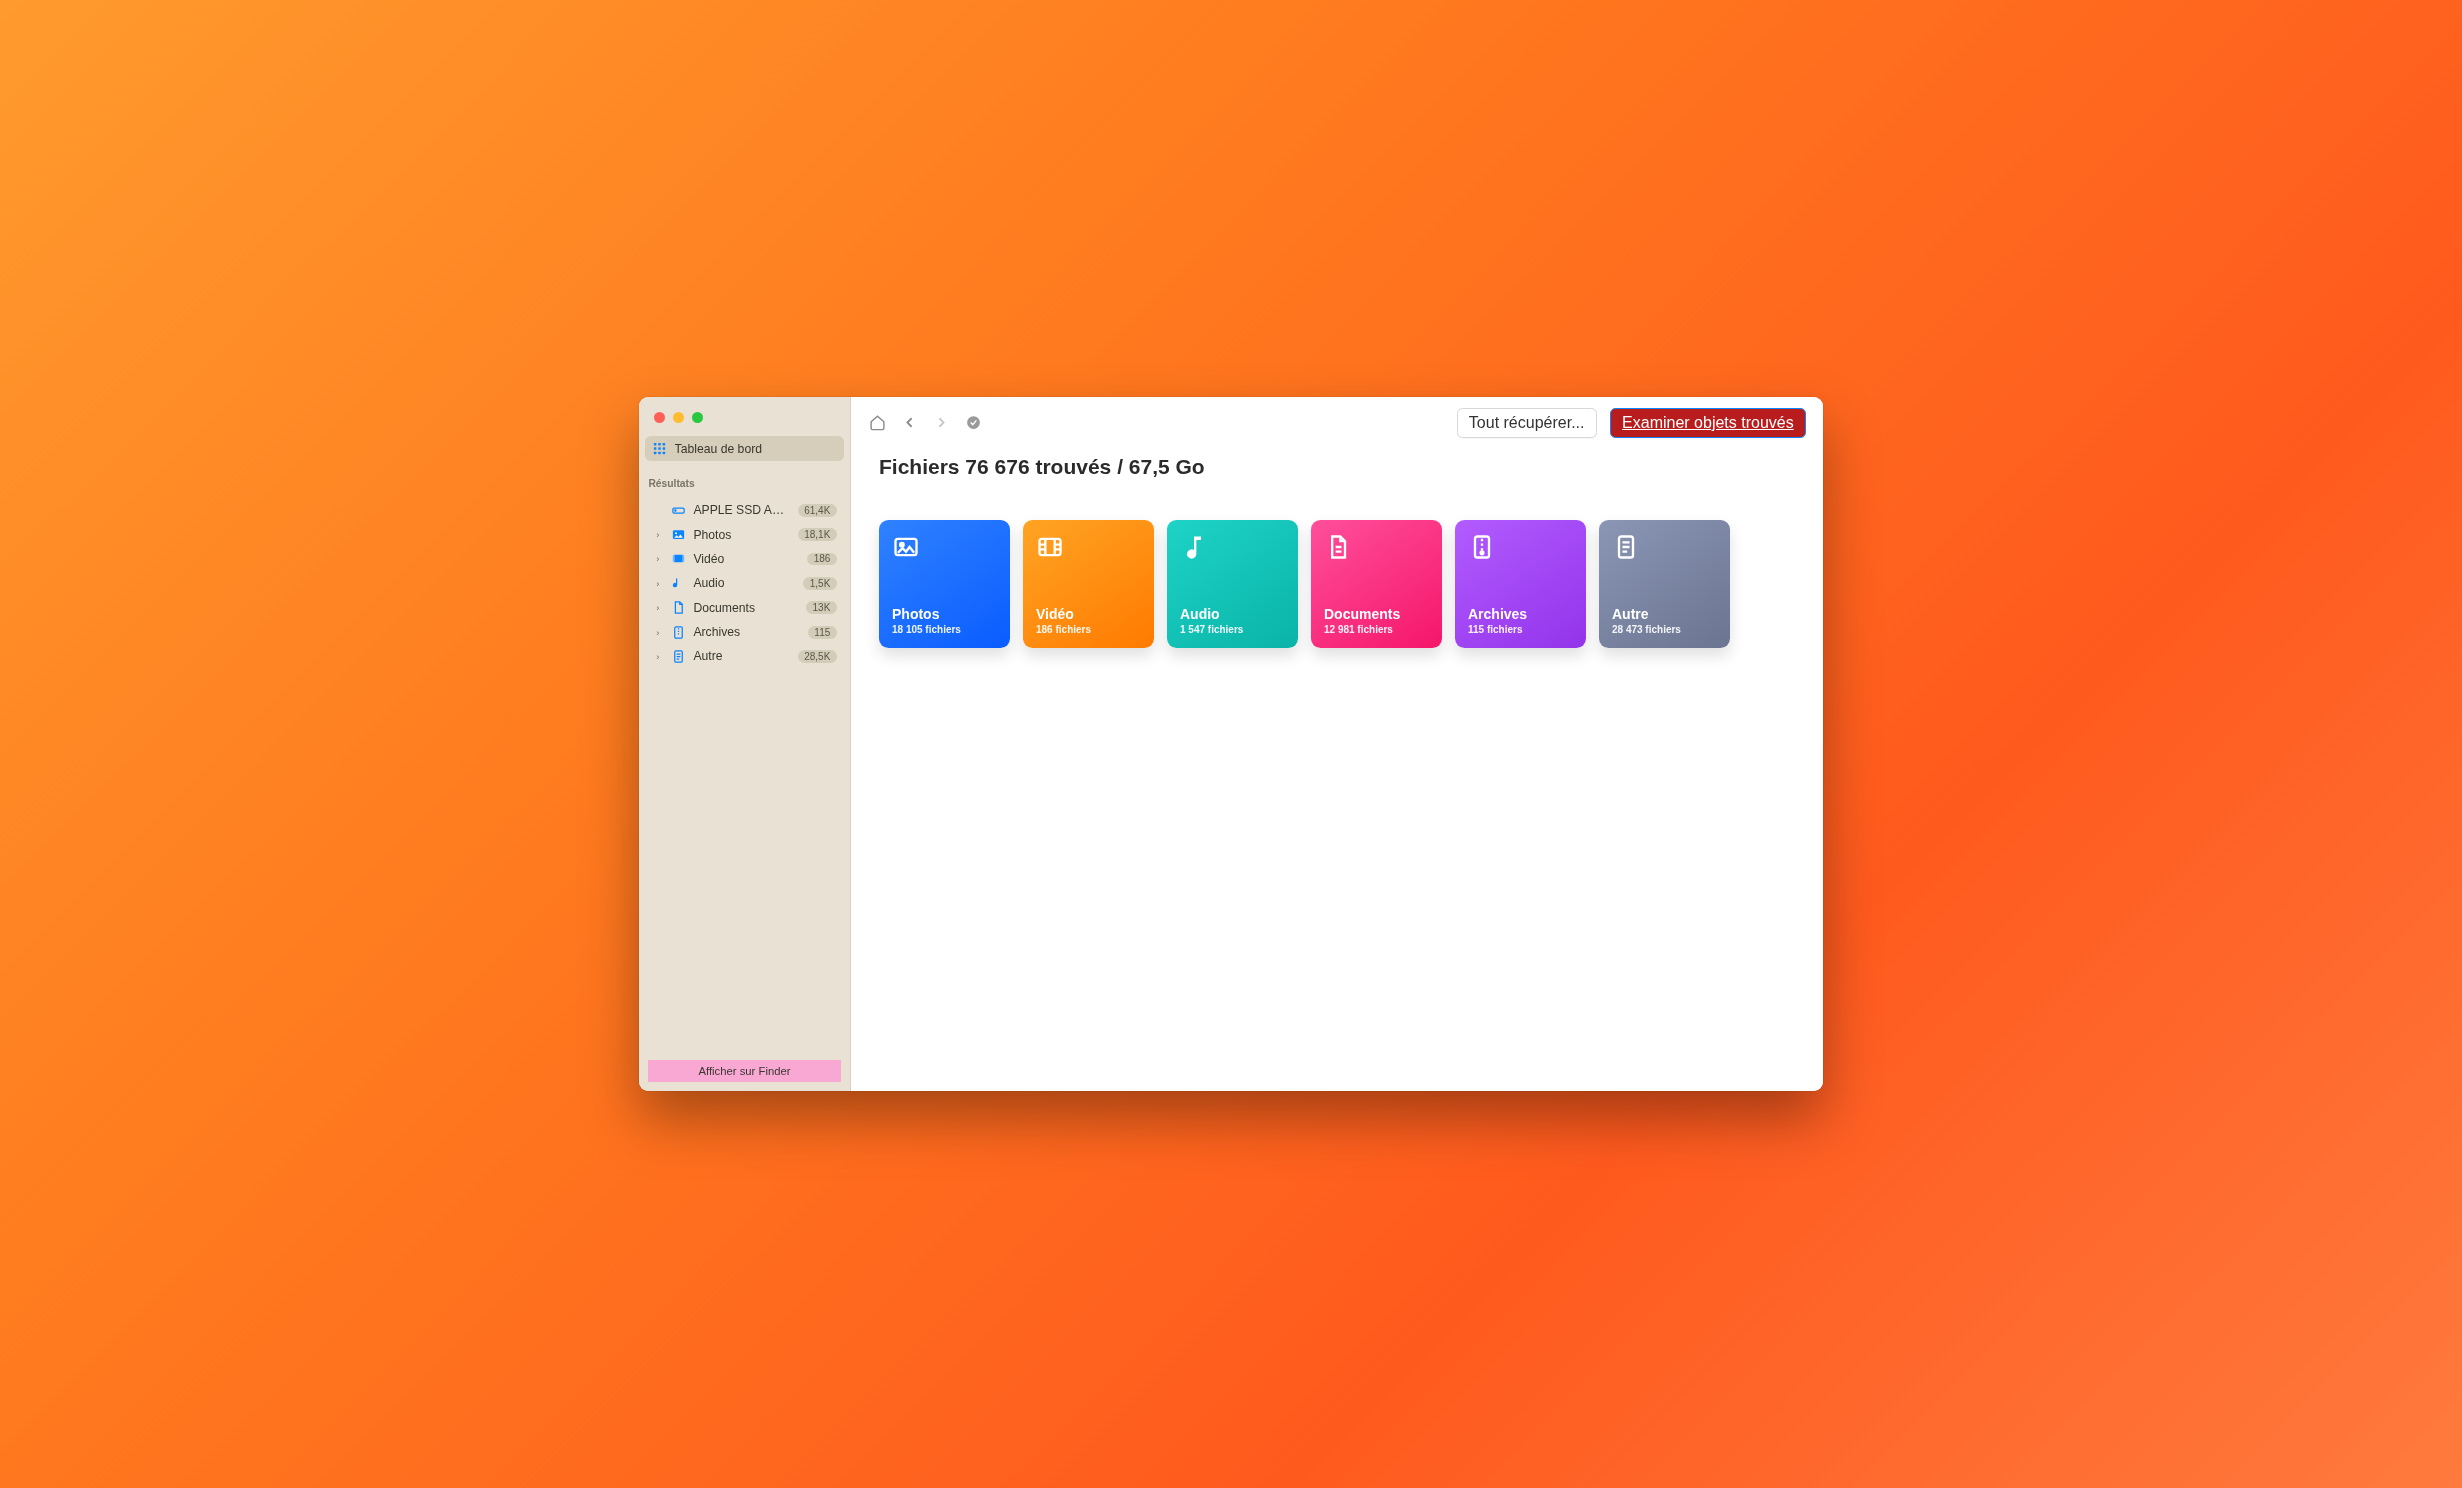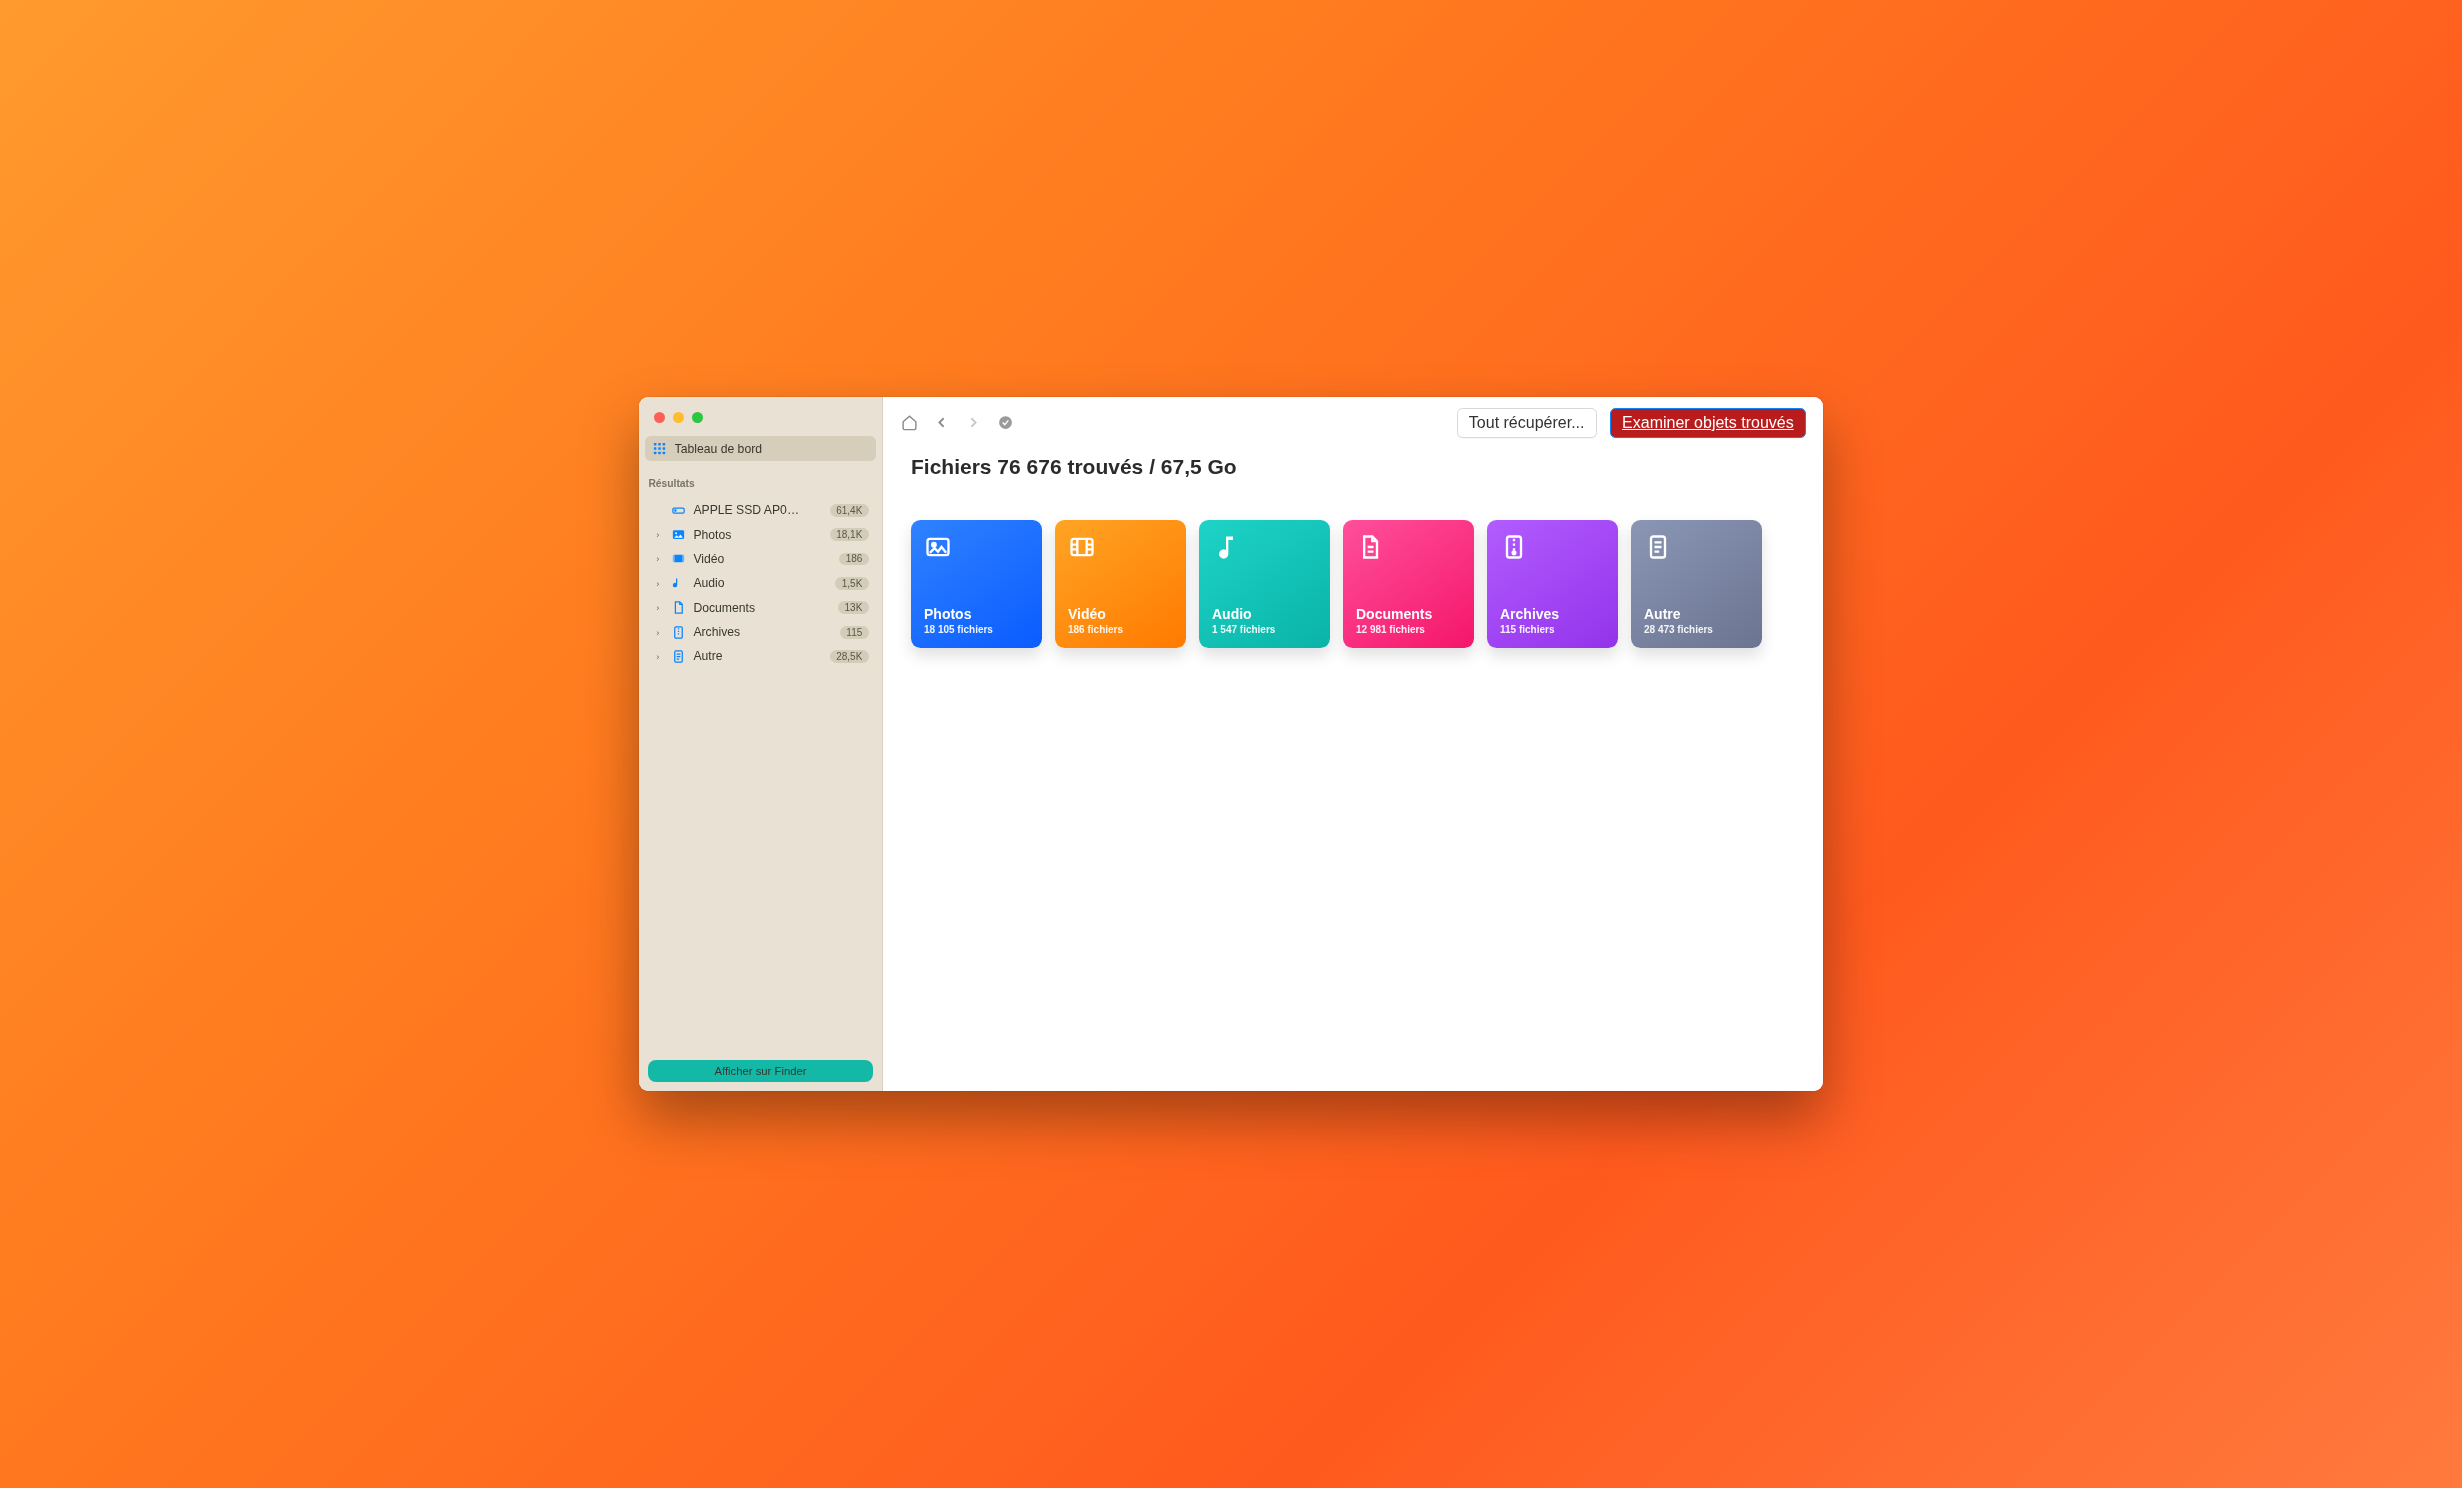--- a/index.html
+++ b/index.html
@@ -16,21 +16,21 @@
     width: 1184px;
     height: 694px;
     background: #fff;
     border-radius: 9.4px;
     display: flex;
     overflow: hidden;
     box-shadow: 0 28px 56px rgba(0,0,0,.35), 0 0 0 0.9px rgba(0,0,0,.05);
   }
   
   .sidebar {
-    width: 244px;
+    width: 212px;
     background: #e9e2d4;
     display: flex;
     flex-direction: column;
     border-right: 0.9px solid #d9d2c3;
   }
   .traffic { display:flex; gap:7.5px; padding:15px 11.3px 9.4px 15px; }
   .dot { width:11.3px; height:11.3px; border-radius:50%; }
   .dot.red{background:#ff5f57;} .dot.yellow{background:#febc2e;} .dot.green{background:#28c840;}
   .side-group { padding: 3.8px 5.6px; }
   .side-heading {
@@ -57,23 +57,23 @@
     background:#d3ccb9; color:#5a5648;
     font-size:10px; padding:0.9px 6.6px; border-radius:8.4px;
     font-weight:500;
   }
   .sidebar-footer {
     margin-top:auto;
     padding: 9.4px;
   }
   .finder-btn {
     width:100%;
-    background:#14b8a6;
+    background:#f9a8d4;
     border:none;
-    border-radius:8px;
+    border-radius:1px;
     padding:4.7px 7.5px;
     font-size:11.3px;
     color:#3a372f;
     cursor:pointer;
   }
   
   .main { flex:1; display:flex; flex-direction:column; background:#fff; }
   .toolbar {
     display:flex; align-items:center; gap:13px;
     padding: 11.3px 17px 9.4px 17px;

